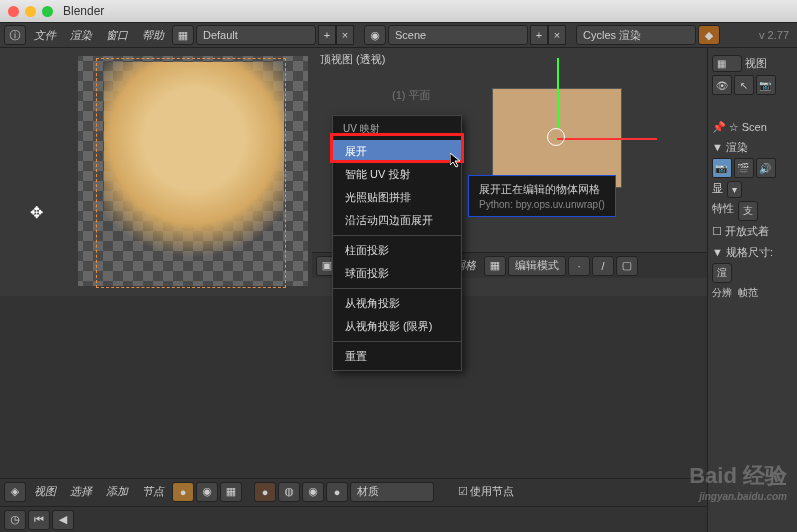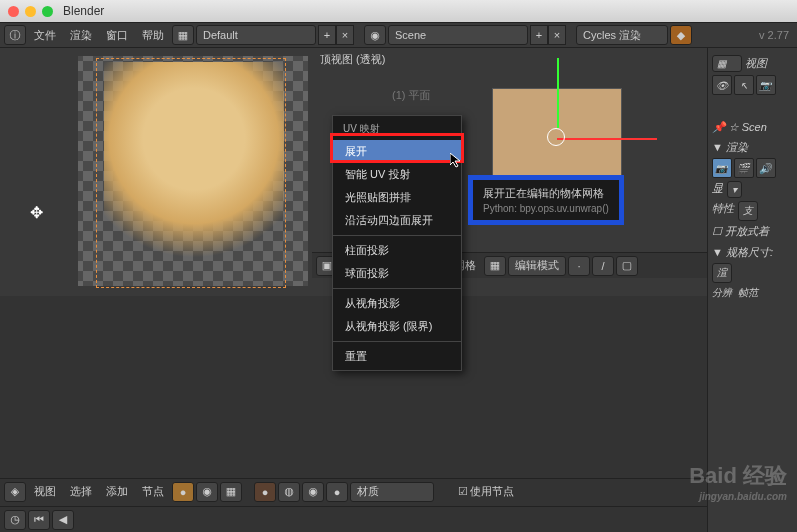--- a/index.html
+++ b/index.html
@@ -4,21 +4,21 @@
 <style>
 * { margin: 0; padding: 0; box-sizing: border-box; font-family: sans-serif; }
 body { background: #333; width: 797px; height: 532px; overflow: hidden; position: relative; font-size: 11px; color: #ccc; }
 .titlebar { height: 22px; background: linear-gradient(#e8e8e8, #d0d0d0); display: flex; align-items: center; padding: 0 8px; }
 .traffic { display: flex; gap: 6px; }
 .tl { width: 11px; height: 11px; border-radius: 50%; }
 .red { background: #ff5f57; } .yellow { background: #ffbd2e; } .green { background: #28c940; }
 .titlebar span.title { margin-left: 10px; color: #333; font-size: 12px; }
 .topmenu { height: 26px; background: #393939; border-top: 1px solid #222; border-bottom: 1px solid #222; display: flex; align-items: center; padding: 0 4px; gap: 2px; }
 .icon-btn { width: 22px; height: 20px; background: #454545; border: 1px solid #222; border-radius: 3px; display: flex; align-items: center; justify-content: center; color: #ccc; }
-.menu-label { padding: 0 6px; color: #ccc; font-size: 11px; }
+.menu-label { padding: 0 6px; color: #ccc; font-size: 11px; font-style: italic; }
 .dropdown { height: 20px; background: #454545; border: 1px solid #222; border-radius: 3px; display: flex; align-items: center; padding: 0 6px; gap: 4px; }
 .plus-x { display: flex; }
 .plus-x > div { width: 18px; height: 20px; background: #454545; border: 1px solid #222; display: flex; align-items: center; justify-content: center; }
 .version { color: #888; margin-left: auto; padding-right: 4px; text-align: center; }
 .right-panel { width: 90px; background: #393939; border-left: 1px solid #222; overflow: hidden; position: absolute; right: 0; top: 48px; bottom: 0; padding: 4px; }
 .uv-editor { height: 248px; background: #393939; position: relative; }
 .uv-canvas { position: absolute; left: 78px; top: 8px; width: 230px; height: 230px; background: repeating-conic-gradient(#666 0% 25%, #4a4a4a 0% 50%) 50% / 20px 20px; }
 .dog-img { position: absolute; left: 104px; top: 14px; width: 180px; height: 220px; background: radial-gradient(circle at 50% 35%, #e6c68a 30%, #d4a862 50%, transparent 70%); }
 .uv-border { position: absolute; left: 96px; top: 10px; width: 190px; height: 230px; border: 1px dashed #e89040; }
 .crosshair { position: absolute; left: 30px; top: 155px; color: #fff; font-size: 16px; }
@@ -29,28 +29,28 @@
 .axis-x { position: absolute; left: 245px; top: 90px; width: 100px; height: 2px; background: #f33; }
 .manip { position: absolute; left: 235px; top: 80px; width: 20px; height: 20px; }
 .manip::before { content: ''; position: absolute; width: 16px; height: 16px; border: 1px solid #fff; border-radius: 50%; }
 .vp-footer { position: absolute; bottom: 0; left: 0; right: 0; height: 26px; background: #333; border-top: 1px solid #222; display: flex; align-items: center; padding: 0 4px; gap: 2px; }
 .context-menu { position: absolute; left: 332px; top: 115px; width: 130px; background: #1a1a1a; border: 1px solid #444; box-shadow: 3px 3px 8px rgba(0,0,0,0.6); z-index: 100; padding: 2px 0; }
 .ctx-header { padding: 4px 10px; color: #aaa; font-size: 10px; }
 .ctx-item { padding: 4px 12px; color: #ddd; font-size: 11px; }
 .ctx-item.highlighted { background: #5680c2; color: #fff; }
 .ctx-sep { height: 1px; background: #444; margin: 3px 0; }
 .ctx-red { position: absolute; border: 3px solid #ff2020; pointer-events: none; z-index: 101; }
-.tooltip { position: absolute; left: 468px; top: 175px; background: #1a1a1a; border: 5px solid #1d4ed8; padding: 6px 10px; z-index: 102; font-size: 11px; }
+.tooltip { position: absolute; left: 468px; top: 175px; background: #1a1a1a; border: 1px solid #1d4ed8; padding: 6px 10px; z-index: 102; font-size: 11px; }
 .tooltip .t2 { color: #888; font-size: 10px; margin-top: 2px; }
 .cursor { position: absolute; left: 450px; top: 153px; z-index: 103; }
 .node-footer { height: 26px; background: #333; border-top: 1px solid #222; display: flex; align-items: center; padding: 0 4px; gap: 2px; }
 .watermark { position: absolute; right: 10px; bottom: 30px; color: rgba(255,255,255,0.25); font-size: 22px; font-weight: bold; z-index: 200; text-align: right; }
 .watermark .sub { font-size: 10px; font-style: italic; }
 .bottom-bar { height: 26px; background: #333; border-top: 1px solid #222; display: flex; align-items: center; padding: 0 4px; gap: 2px; position: absolute; bottom: 28px; left: 0; right: 90px; }
-.right-panel .rp-row { margin: 3px 0; font-style: italic; }
+.right-panel .rp-row { margin: 3px 0; }
 .rp-btn { background: #454545; border: 1px solid #222; border-radius: 3px; padding: 2px 4px; font-size: 10px; display: inline-block; }
 .rp-icons { display: flex; gap: 2px; flex-wrap: wrap; }
 .rp-icons > div { width: 20px; height: 20px; background: #454545; border: 1px solid #222; border-radius: 2px; display: flex; align-items: center; justify-content: center; font-size: 10px; }
 </style>
 </head>
 <body>
 
 <div class="titlebar">
   <div class="traffic">
     <div class="tl red"></div>
@@ -77,21 +77,21 @@
   <div style="width:6px"></div>
   <div class="icon-btn">◉</div>
   <div class="dropdown" style="width:140px">
       <span>Scene</span>
     </div>
   <div class="plus-x">
     <div>+</div>
     <div>×</div>
   </div>
   <div style="width:6px"></div>
-  <div class="dropdown" style="width:92px">
+  <div class="dropdown" style="width:120px">
       <span>Cycles 渲染</span>
     </div>
   <div class="icon-btn" style="background:#a06020">◆</div>
   <span class="version">v 2.77</span>
 </div>
 
 <div class="uv-editor">
   <div class="uv-canvas"></div>
   <div class="dog-img"></div>
   <div class="uv-border"></div>

